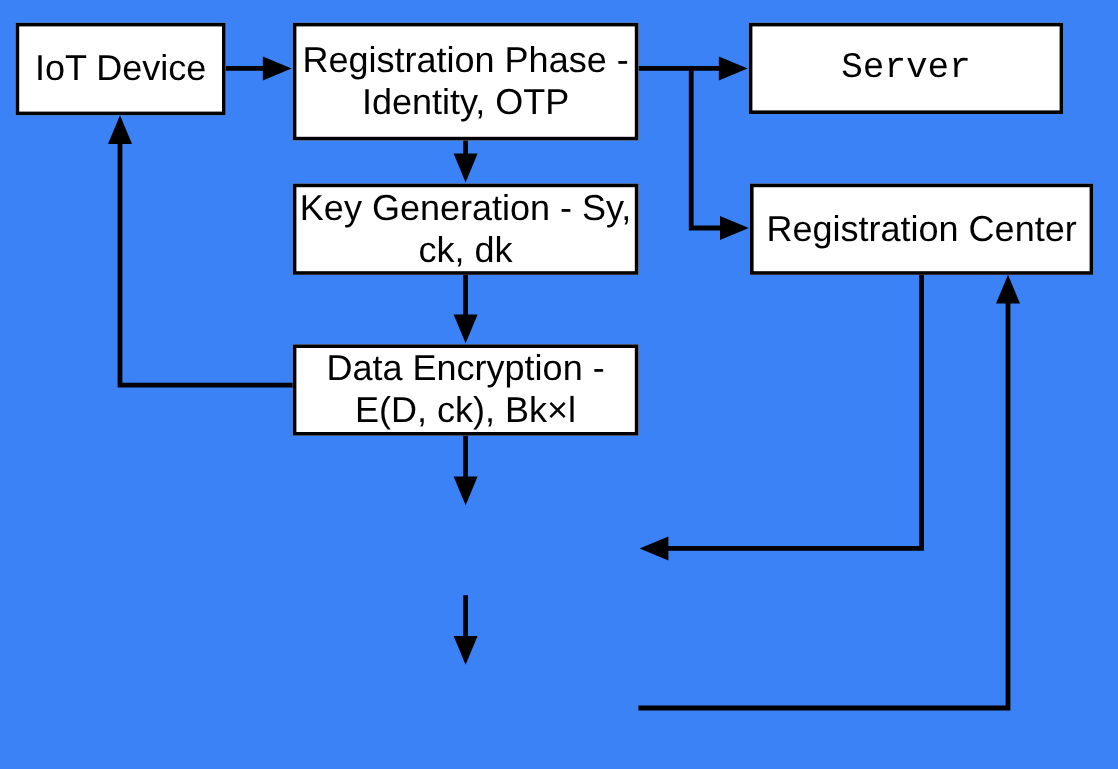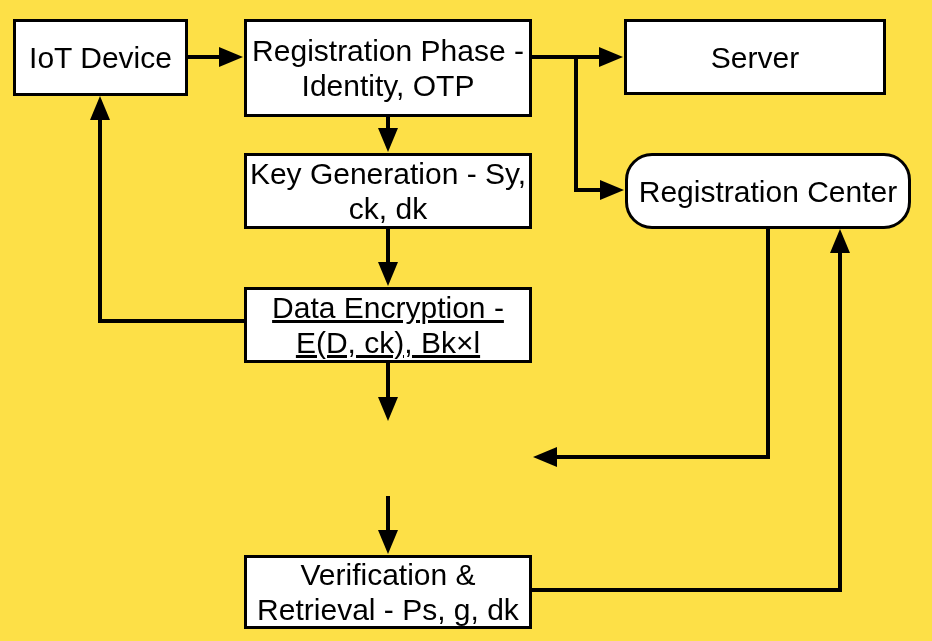--- a/index.html
+++ b/index.html
@@ -4,21 +4,21 @@
 <style>
   html, body {
     margin: 0;
     padding: 0;
     background: #ffffff;
   }
   .canvas {
     position: relative;
     width: 932px;
     height: 641px;
-    background: #fde047;
+    background: #3b82f6;
     font-family: "Liberation Sans", sans-serif;
     color: #000000;
     overflow: hidden;
   }
   .edges-svg {
     position: absolute;
     left: 0;
     top: 0;
     width: 932px;
     height: 641px;
@@ -46,24 +46,24 @@
   .node-label {
     display: block;
     white-space: pre-line;
     font-size: 30px;
     line-height: 35px;
     color: #000000;
   }
   
   .n-iot    { left: 13px;  top: 19px;  width: 175px; height: 77px; }
   .n-reg    { left: 244px; top: 19px;  width: 288px; height: 98px; }
-  .n-srv    { left: 624px; top: 19px;  width: 262px; height: 76px; }
-  .n-rc     { left: 625px; top: 153px; width: 286px; height: 76px; border-radius: 27px; }
+  .n-srv    { left: 624px; top: 19px;  width: 262px; height: 76px; font-family: Liberation Mono, monospace; }
+  .n-rc     { left: 625px; top: 153px; width: 286px; height: 76px; }
   .n-key    { left: 244px; top: 153px; width: 288px; height: 76px; align-items: center; }
-  .n-enc    { left: 244px; top: 287px; width: 288px; height: 76px; text-decoration: underline; }
+  .n-enc    { left: 244px; top: 287px; width: 288px; height: 76px; }
   .n-auth   { left: 244px; top: 422px; width: 288px; height: 75px; }
   .n-ver    { left: 244px; top: 555px; width: 288px; height: 74px; }
 </style>
 </head>
 <body>
 
 <div class="canvas">
 
   <svg class="edges-svg" viewBox="0 0 932 641" xmlns="http://www.w3.org/2000/svg">
 
@@ -139,18 +139,14 @@
     <span class="node-label">Key Generation - Sy,
 ck, dk</span>
   </div>
 
   <div class="node n-enc">
     <span class="node-label">Data Encryption -
 E(D, ck), Bk×l</span>
   </div>
 
 
-  <div class="node n-ver">
-    <span class="node-label">Verification &amp;
-Retrieval - Ps, g, dk</span>
-  </div>
 
 </div>
 
 </body></html>

